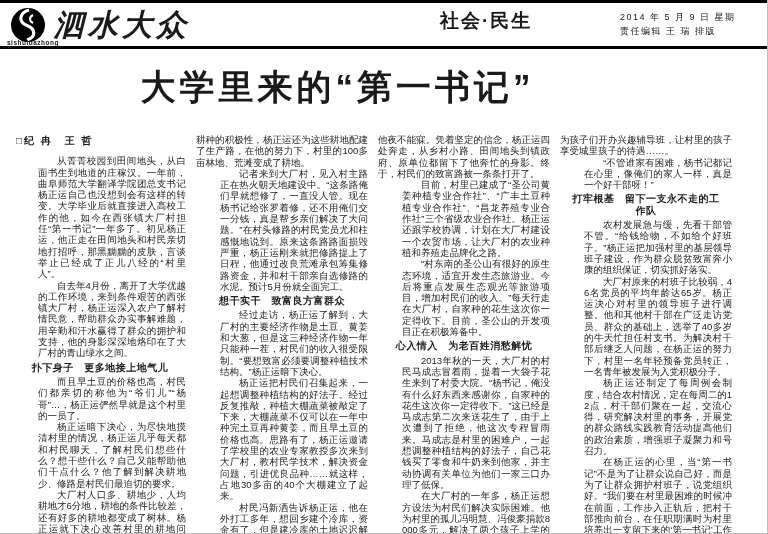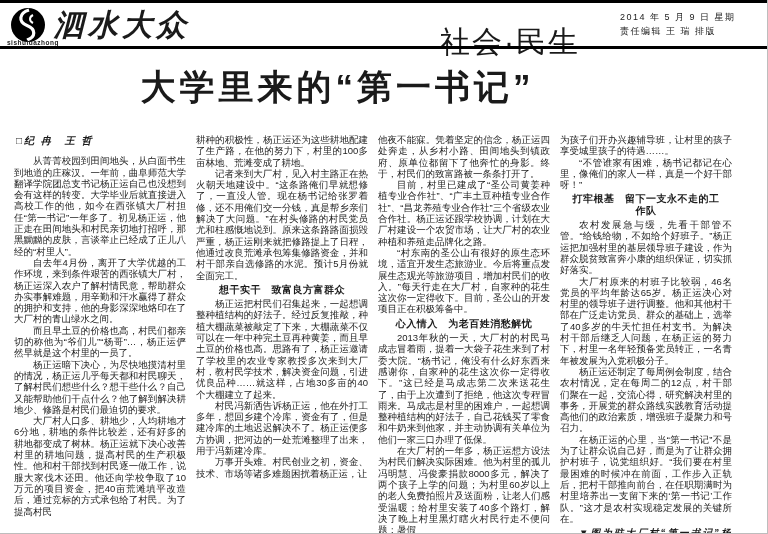--- a/index.html
+++ b/index.html
@@ -14,39 +14,39 @@
   .logo-icon { position:absolute; left:10px; top:4px; }
   .logo-cn {
     position:absolute; left:54px; top:2px; font-size:30px; font-weight:bold; font-style:italic;
     font-family:"Liberation Serif", serif; letter-spacing:4px; white-space:nowrap;
   }
   .logo-pinyin {
     position:absolute; left:7px; top:36px; font-size:6.5px; font-weight:bold;
     text-decoration:underline; letter-spacing:0.5px;
   }
   .section-title {
-    position:absolute; left:440px; top:19px; font-size:30px; font-weight:400;
+    position:absolute; left:440px; top:5px; font-size:19px; font-weight:700;
     letter-spacing:2px; white-space:nowrap;
   }
   .issue-info {
     position:absolute; left:620px; top:7px; width:200px; font-size:9px; line-height:14px;
     letter-spacing:1.5px; white-space:nowrap;
   }
   .rule { position:absolute; top:46px; left:0; width:768px; height:3px; background:#000; }
   .headline {
     position:absolute; top:64px; left:10px; width:655px; text-align:center;
     font-size:35px; font-weight:900; letter-spacing:4px; white-space:nowrap;
   }
   .columns {
     position:absolute; top:134px; left:14px; width:740px; display:flex; gap:10px;
   }
   .col { width:172px; font-size:9.5px; line-height:11.3px; color:#1c1c1c; }
   .para { text-align:justify; word-break:break-all; }
-  .para.indent { text-indent:2em; }
-  .byline { font-weight:bold; font-size:10px; letter-spacing:2px; margin:1px 0 9px 2px;font-style:italic; }
+  .para.indent { text-indent:2em;margin-left:24px; }
+  .byline { font-weight:bold; font-size:10px; letter-spacing:2px; margin:1px 0 9px 2px; }
   .subhead { font-weight:bold; font-size:10px; text-align:center; margin:3px 12px; letter-spacing:0.5px; }
   .caption {
     font-weight:bold; font-style:italic; font-family:"Liberation Serif", serif;
     text-align:justify; word-break:break-all; margin-top:4px; letter-spacing:1.5px; text-indent:2em;
   }
 </style>
 </head>
 <body>
 
 <div class="page">
@@ -71,28 +71,30 @@
 
   <div class="rule"></div>
 
   <div class="headline">大学里来的“第一书记”</div>
 
   <div class="columns">
       <div class="col">
         <div class="byline">□纪 冉　王 哲</div>
         <div class="para indent">从菁菁校园到田间地头，从白面书生到地道的庄稼汉。一年前，曲阜师范大学翻译学院团总支书记杨正运自己也没想到会有这样的转变。大学毕业后就直接进入高校工作的他，如今在西张镇大厂村担任“第一书记”一年多了。初见杨正运，他正走在田间地头和村民亲切地打招呼，那黑黝黝的皮肤，言谈举止已经成了正儿八经的“村里人”。</div>
         <div class="para indent">自去年4月份，离开了大学优越的工作环境，来到条件艰苦的西张镇大厂村，杨正运深入农户了解村情民意，帮助群众办实事解难题，用辛勤和汗水赢得了群众的拥护和支持，他的身影深深地烙印在了大厂村的青山绿水之间。</div>
+        <div class="subhead">扑下身子　更多地接上地气儿</div>
         <div class="para indent">而且早土豆的价格也高，村民们都亲切的称他为“爷们儿”“杨哥”…，杨正运俨然早就是这个村里的一员了。</div>
         <div class="para indent">杨正运暗下决心，为尽快地摸清村里的情况，杨正运几乎每天都和村民聊天，了解村民们想些什么？想干些什么？自己又能帮助他们干点什么？他了解到解决耕地少、修路是村民们最迫切的要求。</div>
         <div class="para indent">大厂村人口多、耕地少，人均耕地才6分地，耕地的条件比较差，还有好多的耕地都变成了树林。杨正运就下决心改善村里的耕地问题，提高村民的生产积极性。他和村干部找到村民逐一做工作，说服大家伐木还田。他还向学校争取了10万元的项目资金，把40亩荒滩填平改造后，通过竞标的方式承包给了村民。为了提高村民</div>
       </div>
       <div class="col">
         <div class="para">耕种的积极性，杨正运还为这些耕地配建了生产路，在他的努力下，村里的100多亩林地、荒滩变成了耕地。</div>
         <div class="para indent">记者来到大厂村，见入村主路正在热火朝天地建设中。“这条路俺们早就想修了，一直没人管。现在杨书记给张罗着修，还不用俺们交一分钱，真是帮乡亲们解决了大问题。”在村头修路的村民党员尤和柱感慨地说到。原来这条路路面损毁严重，杨正运刚来就把修路提上了日程，他通过改良荒滩承包筹集修路资金，并和村干部亲自选修路的水泥。预计5月份就全面完工。</div>
         <div class="subhead">想干实干　致富良方富群众</div>
+        <div class="para indent">经过走访，杨正运了解到，大厂村的主要经济作物是土豆、黄姜和大葱，但是这三种经济作物一年只能种一茬，村民们的收入很受限制。“要想致富必须要调整种植技术结构。”杨正运暗下决心。</div>
         <div class="para indent">杨正运把村民们召集起来，一起想调整种植结构的好法子。经过反复推敲，种植大棚蔬菜被敲定了下来，大棚蔬菜不仅可以在一年中种完土豆再种黄姜，而且早土豆的价格也高。思路有了，杨正运邀请了学校里的农业专家教授多次来到大厂村，教村民学技术，解决资金问题，引进优良品种……就这样，占地30多亩的40个大棚建立了起来。</div>
         <div class="para indent">村民冯新洒告诉杨正运，他在外打工多年，想回乡建个冷库，资金有了，但是建冷库的土地迟迟解决不了。杨正运便多方协调，把河边的一处荒滩整理了出来，用于冯新建冷库。</div>
         <div class="para indent">万事开头难。村民创业之初，资金、技术、市场等诸多难题困扰着杨正运，让</div>
       </div>
       <div class="col">
         <div class="para">他夜不能寐。凭着坚定的信念，杨正运四处奔走，从乡村小路、田间地头到镇政府、原单位都留下了他奔忙的身影。终于，村民们的致富路被一条条打开了。</div>
         <div class="para indent">目前，村里已建成了“圣公司黄姜种植专业合作社”、“广丰土豆种植专业合作社”、“昌龙养殖专业合作社”三个省级农业合作社。杨正运还跟学校协调，计划在大厂村建设一个农贸市场，让大厂村的农业种植和养殖走品牌化之路。</div>
         <div class="para indent">“村东南的圣公山有很好的原生态环境，适宜开发生态旅游业。今后将重点发展生态观光等旅游项目，增加村民们的收入。”每天行走在大厂村，自家种的花生这次你一定得收下。目前，圣公山的开发项目正在积极筹备中。</div>
         <div class="subhead">心入情入　为老百姓消愁解忧</div>
         <div class="para indent">2013年秋的一天，大厂村的村民马成志冒着雨，提着一大袋子花生来到了村委大院。“杨书记，俺没有什么好东西来感谢你，自家种的花生这次你一定得收下。”这已经是马成志第二次来送花生了，由于上次遭到了拒绝，他这次专程冒雨来。马成志是村里的困难户，一起想调整种植结构的好法子，自己花钱买了零食和牛奶来到他家，并主动协调有关单位为他们一家三口办理了低保。</div>

